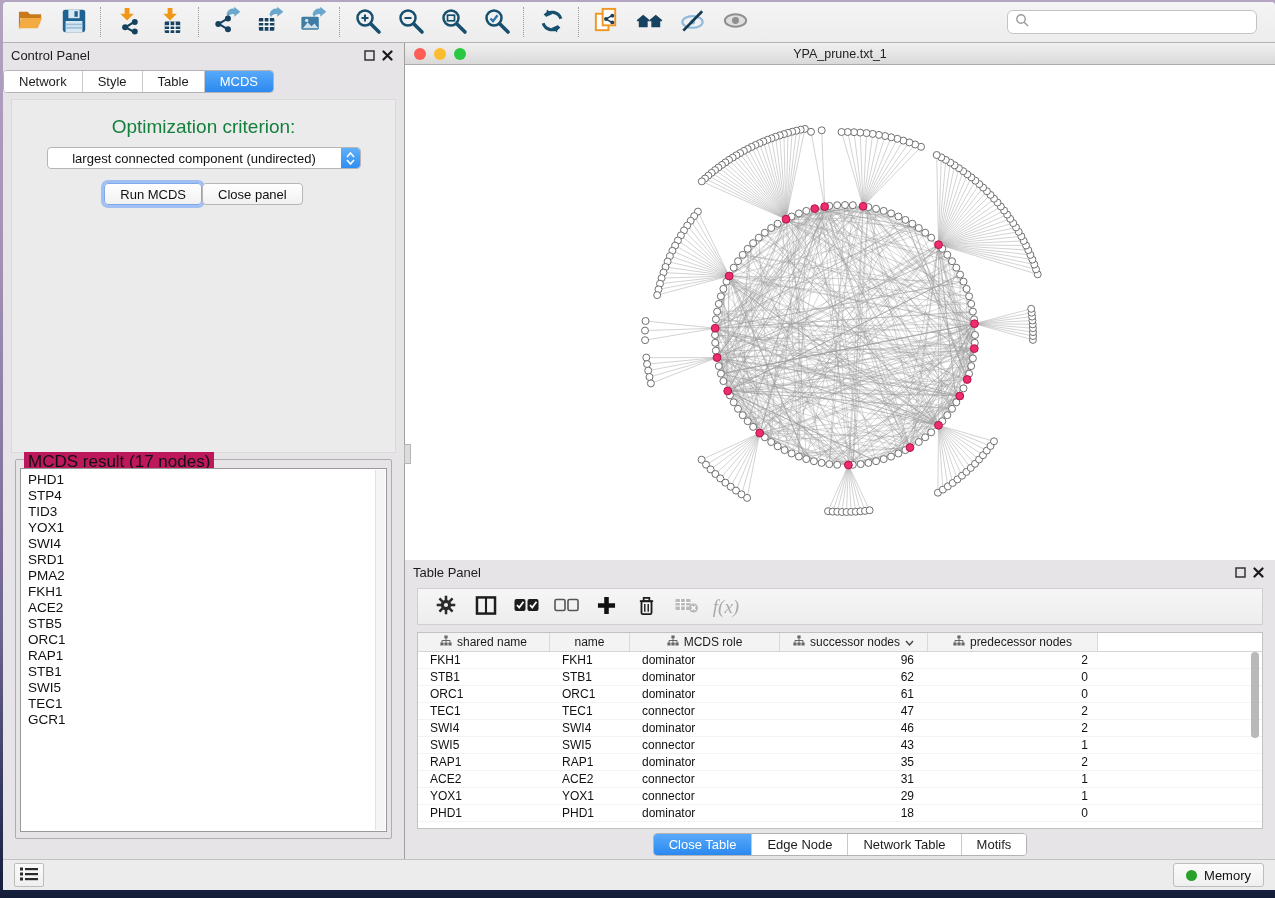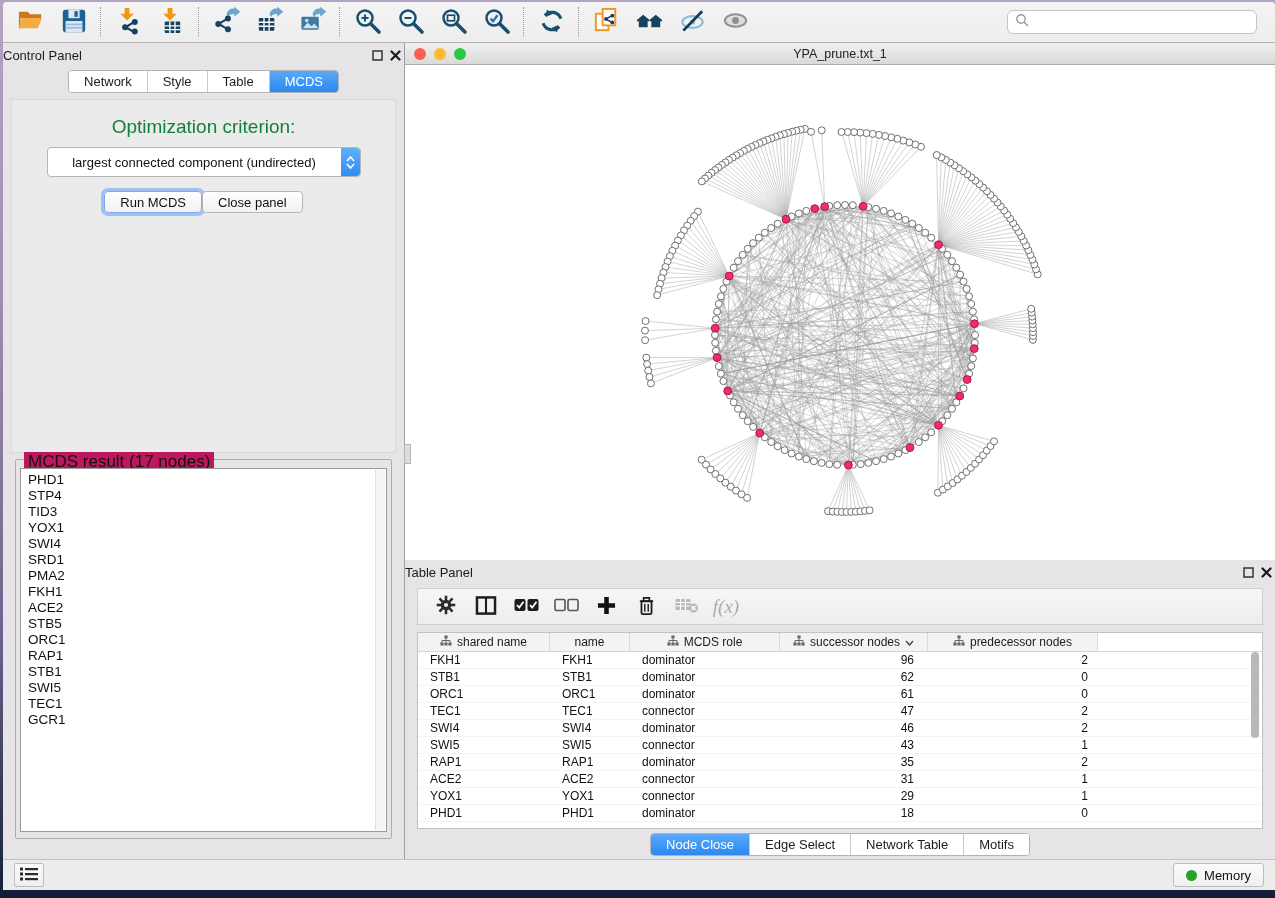--- a/index.html
+++ b/index.html
@@ -18,32 +18,32 @@
   .tbtn{width:43px;height:34px;border:none;background:transparent;display:flex;align-items:center;
         justify-content:center;padding:0;cursor:default;}
   .sep{width:1px;height:30px;border-left:1px dotted #9b9b9b;margin:0 5px;}
   .searchbox{margin-left:auto;margin-right:12px;width:250px;height:24px;background:#fff;
              border:1px solid #c4c4c4;border-radius:6px;display:flex;align-items:center;padding:0 7px;box-sizing:border-box;}
   .searchbox input{border:none;outline:none;flex:1;font-size:12px;margin-left:5px;background:transparent;}
   
   .main{flex:1;display:flex;min-height:0;}
   .cpanel{flex:0 0 401px;width:401px;background:#e6e4e6;border-right:1px solid #9f9f9f;
           display:flex;flex-direction:column;min-height:0;}
-  .panel-head{height:25px;display:flex;align-items:center;padding:0 0;font-size:13px;color:#1c1c1c;}
+  .panel-head{height:25px;display:flex;align-items:center;padding:0 8px;font-size:13px;color:#1c1c1c;}
   .panel-head .sp{flex:1;}
   .ph-btn{width:18px;height:16px;border:none;background:transparent;display:flex;align-items:center;justify-content:center;padding:0;}
   .seg{display:inline-flex;border:1px solid #b3b3b3;border-radius:4px;overflow:hidden;background:#fff;height:21px;}
   .seg button{border:none;background:#fff;font-size:13px;color:#1c1c1c;padding:0 15px;height:21px;
               border-left:1px solid #c9c9c9;font-family:"Liberation Sans",sans-serif;}
   .seg button:first-child{border-left:none;}
   .seg button.sel{background:linear-gradient(#58a9f9,#2b89f0);color:#fff;}
-  .cp-tabs-row{display:flex;justify-content:center;padding:2px 0 6px;}
+  .cp-tabs-row{display:flex;justify-content:flex-start;padding:2px 0 6px;}
   .cp-content{margin:0 8px;flex:0 0 352px;background:#ebebeb;border:1px solid #d9d9d9;text-align:center;}
   .opt-label{font-size:19px;color:#15803d;margin-top:16px;}
-  .dropdown{width:314px;height:30px;margin:9px auto 0;background:#fff;border:1px solid #b6b6b6;border-radius:4px;
+  .dropdown{width:314px;height:22px;margin:9px auto 0;background:#fff;border:1px solid #b6b6b6;border-radius:4px;
             display:flex;align-items:center;box-sizing:border-box;overflow:hidden;}
   .dd-val{flex:1;font-size:13px;color:#111;text-align:center;white-space:nowrap;}
   .dd-step{flex:0 0 19px;height:100%;background:linear-gradient(#5fb0f9,#2f8df4);display:flex;flex-direction:column;
            align-items:center;justify-content:center;gap:1px;border-radius:0 3px 3px 0;}
   .btn-row{display:flex;justify-content:center;margin-top:14px;}
   .pbtn{height:22px;padding:0 15px;font-size:13px;color:#111;background:linear-gradient(#ffffff,#f1f1f1);
         border:1px solid #b6b6b6;border-radius:4px;font-family:"Liberation Sans",sans-serif;}
   .pbtn.focused{box-shadow:0 0 0 3px rgba(100,155,250,.55);border-color:#7ea9ea;}
   .fieldset{margin:6px 12px 20px;border:1px solid #adadad;border-radius:2px;position:relative;flex:1;min-height:0;
             padding:8px 4px 6px;box-sizing:border-box;background:transparent;}
@@ -1388,22 +1388,22 @@
                   <div class="td" style="width: 148px; text-align: right; padding-right: 14px;">18</div>
                   <div class="td" style="width: 170px; text-align: right; padding-right: 10px;">0</div>
                 </div>
               </div>
          <div class="vscroll">
                 <div class="vthumb"></div>
               </div>
        </div>
        <div class="tp-tabs-row">
          <div class="seg">
-                <button class="sel">Node Close</button>
-                <button>Edge Select</button>
+                <button class="sel">Close Table</button>
+                <button>Edge Node</button>
                 <button>Network Table</button>
                 <button>Motifs</button>
               </div>
        </div>
      </div>
 
    </div>
   </div>
 
   <div class="statusbar">

